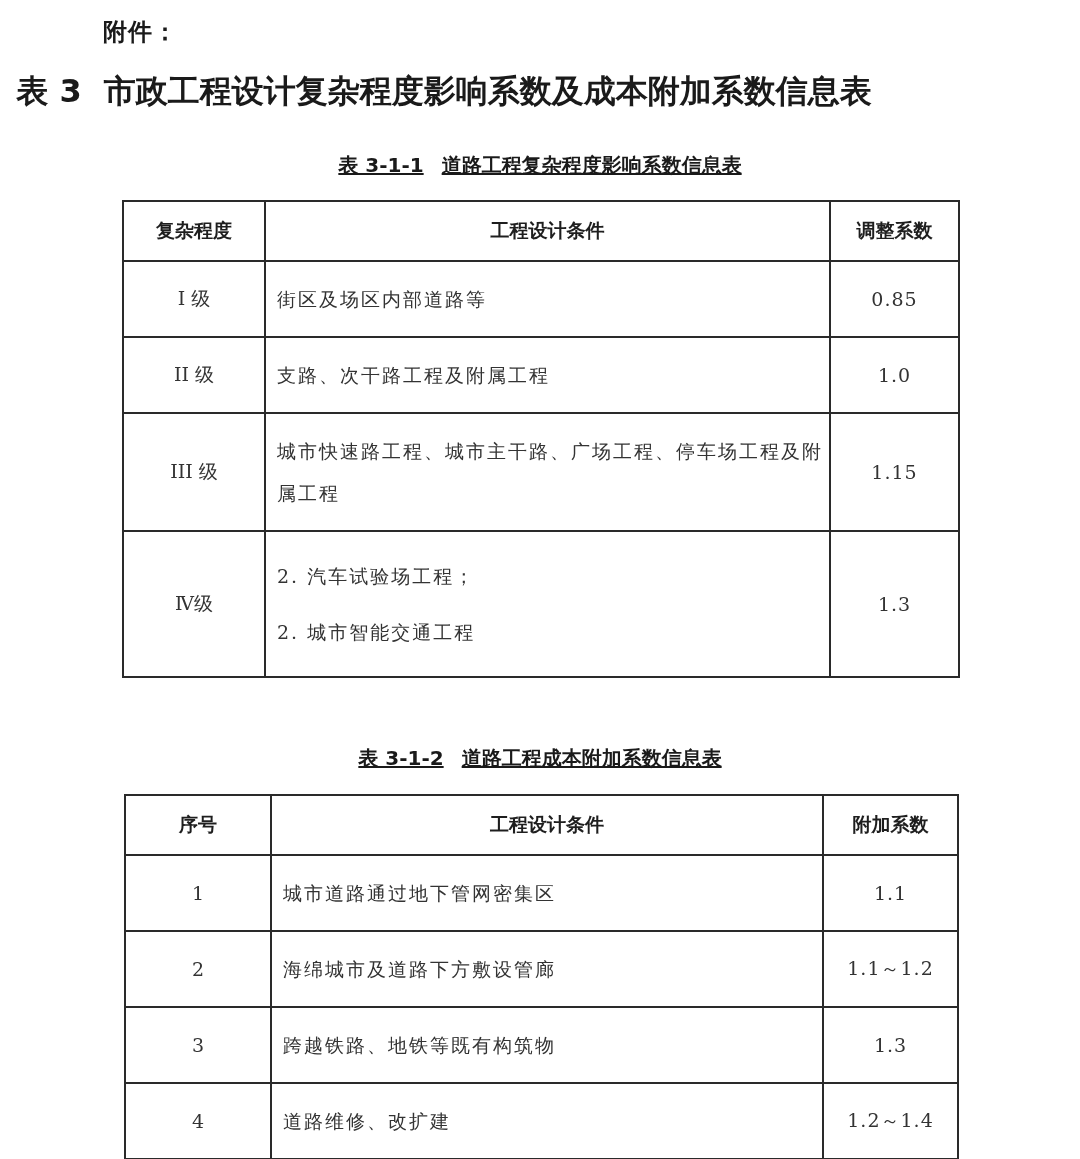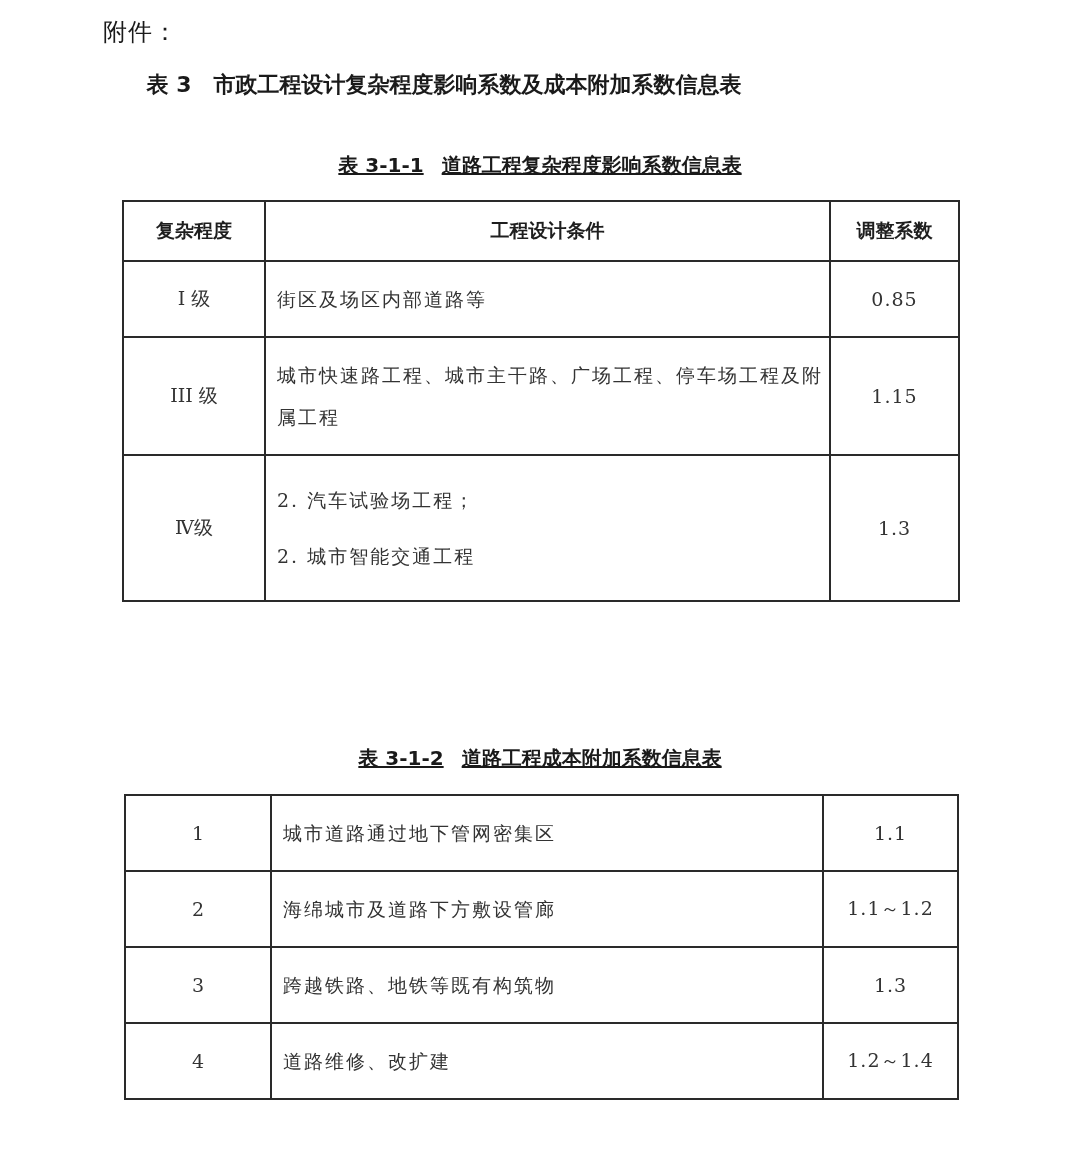--- a/index.html
+++ b/index.html
@@ -13,33 +13,33 @@
       position: relative;
       overflow: hidden;
       font-family: "DejaVu Serif", "Liberation Serif", serif;
       color: #222222;
     }
     .attach-label {
       position: absolute;
       left: 103px;
       top: 16px;
       font-size: 24px;
-      font-weight: normal;
+      font-weight: bold;
       font-family: "DejaVu Sans", "Liberation Sans", sans-serif;
       color: #1a1a1a;
       letter-spacing: 1px;
       text-align: right;
     }
     .main-title {
       position: absolute;
       left: 0;
       width: 888px;
       top: 70px;
       text-align: center;
-      font-size: 22px;
+      font-size: 32px;
       font-weight: bold;
       font-family: "DejaVu Sans", "Liberation Sans", sans-serif;
       color: #1a1a1a;
     }
     .main-title .num { margin-right: 22px; }
     .table-caption {
       position: absolute;
       left: 0;
       width: 1080px;
       text-align: center;
@@ -118,20 +118,25 @@
       <tr class="h">
     <th>复杂程度</th>
     <th>工程设计条件</th>
     <th>调整系数</th>
   </tr>
   <tr class="r1">
     <td class="c-center">I 级</td>
     <td class="c-left">街区及场区内部道路等</td>
     <td class="c-center num-cell">0.85</td>
   </tr>
+  <tr class="r2">
+    <td class="c-center">II 级</td>
+    <td class="c-left">支路、次干路工程及附属工程</td>
+    <td class="c-center num-cell">1.0</td>
+  </tr>
   <tr class="r3">
     <td class="c-center">III 级</td>
     <td class="c-left multi-line">城市快速路工程、城市主干路、广场工程、停车场工程及附属工程</td>
     <td class="c-center num-cell">1.15</td>
   </tr>
   <tr class="r4">
     <td class="c-center">Ⅳ级</td>
     <td class="c-left list-line">
       <div>2. 汽车试验场工程；</div>
       <div>2. 城市智能交通工程</div>
@@ -145,20 +150,25 @@
   <span class="num">表 3-1-2</span><span>道路工程成本附加系数信息表</span>
 </div>
 
 <table class="doc-table" id="table2">
   <colgroup>
       <col class="c1">
       <col class="c2">
       <col class="c3">
     </colgroup>
   <tbody>
+      <tr class="h">
+    <th>序号</th>
+    <th>工程设计条件</th>
+    <th>附加系数</th>
+  </tr>
   <tr class="r">
     <td class="c-center">1</td>
     <td class="c-left">城市道路通过地下管网密集区</td>
     <td class="c-center num-cell">1.1</td>
   </tr>
   <tr class="r">
     <td class="c-center">2</td>
     <td class="c-left">海绵城市及道路下方敷设管廊</td>
     <td class="c-center num-cell">1.1～1.2</td>
   </tr>

